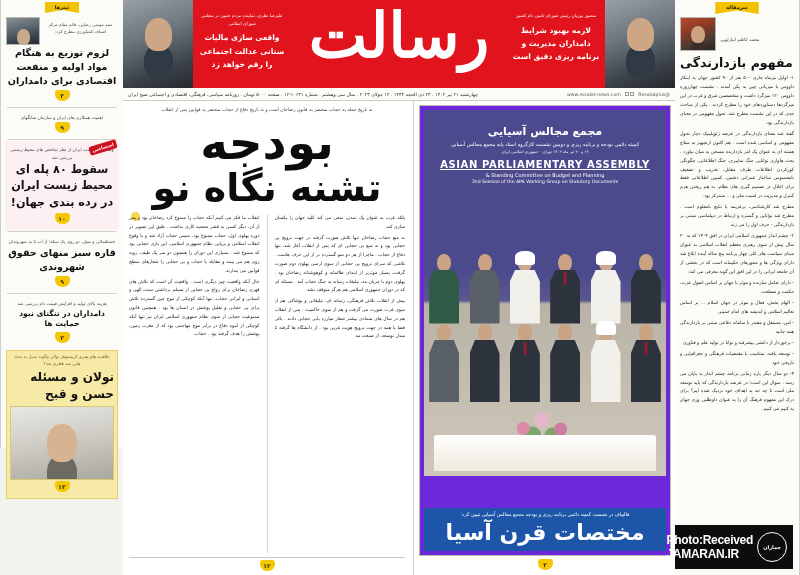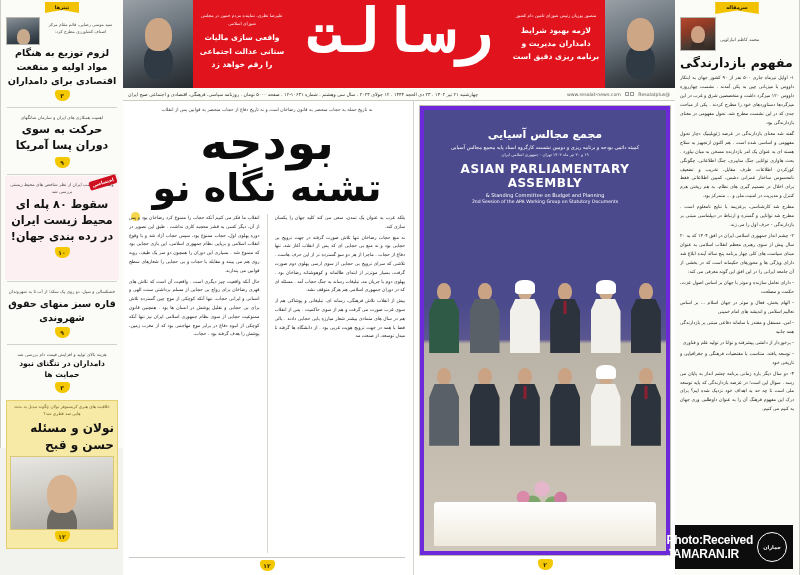--- a/index.html
+++ b/index.html
@@ -107,21 +107,21 @@
     color: #3a2c00;
     font-size: 6px;
     font-weight: bold;
     text-align: center;
     line-height: 11px;
     border-radius: 3px 3px 7px 7px;
   }
 
   .rail-sep { border-top: 1px solid #d2d2ca; margin: 1px 2px; }
 
-  .rail-item.highlight { background: #fdf0f2; padding-bottom: 20px; }
+  .rail-item.highlight { background: #fdf0f2; padding-bottom: 4px; }
 
   .corner-badge {
     position: absolute;
     right: 2px; top: 2px;
     background: #cf1020;
     color: #fff;
     font-size: 4.6px;
     font-weight: bold;
     padding: 2px 3px;
     transform: rotate(-17deg);
@@ -205,21 +205,21 @@
 
   .mh-logo {
     flex: 1 1 auto;
     display: flex; align-items: center; justify-content: center;
     color: #fff;
     font-size: 62px;
     font-weight: bold;
     letter-spacing: -1px;
     line-height: 1;
     padding-bottom: 17px;
-    font-family: Liberation Mono, monospace;
+    font-family: Liberation Sans, sans-serif;
   }
 
   .mh-corner {
     position: absolute; top: 1px;
     width: 11px; height: 10px;
     background: #f4c800; color: #3a2c00;
     font-size: 6px; font-weight: bold;
     text-align: center; line-height: 10px;
     clip-path: polygon(0 0,100% 0,100% 100%,50% 74%,0 100%);
   }
@@ -333,21 +333,21 @@
     overflow: hidden;
     min-height: 0;
   }
   .apa-banner {
     position: absolute; top: 4%; left: 0; right: 0;
     text-align: center; color: #fff;
   }
   .apa-fa1 { font-size: 11px; font-weight: bold; letter-spacing: .3px; }
   .apa-fa2 { font-size: 5px; line-height: 1.7; margin-top: 2px; filter: blur(.15px); }
   .apa-fa3 { font-size: 4px; margin-top: 1px; opacity:.9; filter: blur(.2px); }
-  .apa-en1 { font-size: 12px; font-weight: bold; margin-top: 5px; letter-spacing: .6px; }
+  .apa-en1 { font-size: 10px; font-weight: bold; margin-top: 5px; letter-spacing: .6px; text-decoration: underline; }
   .apa-en2 { font-size: 5px; margin-top: 2px; filter: blur(.25px); }
   .apa-en3 { font-size: 4.6px; margin-top: 1px; filter: blur(.3px); }
 
   .delegates { position:absolute; left:0; right:0; bottom: 0; height: 62%; }
   .delegates .row { position:absolute; left:0; right:0; display:flex; justify-content:space-around; }
   .delegates .row.back { top: 2%; }
   .delegates .row.front { top: 33%; }
   .person { position: relative; }
   .person .head {
     width: 14px; height: 17px; border-radius: 48% 48% 42% 42%;
@@ -476,21 +476,20 @@
         <div class="rail-photo"></div>
         <div class="rail-kicker">سید موسی رضایی، قائم مقام مرکز اصناف کشاورزی مطرح کرد:</div>
       </div>
       <div class="rail-head sm">لزوم توزیع به هنگام مواد اولیه و منفعت اقتصادی برای دامداران</div>
       <span class="pagenum">۳</span>
     </div>
     <div class="rail-sep"></div>
 
     <div class="rail-item">
       <div class="rail-kicker-wide">اهمیت همکاری های ایران و سازمان شانگهای</div>
-      <div class="rail-head">حرکت به سوی دوران پسا آمریکا</div>
       <span class="pagenum">۹</span>
     </div>
     <div class="rail-sep"></div>
 
     <div class="rail-item highlight" style="position:relative;">
       <div class="rail-kicker-wide">وضعیت نامناسب ایران از نظر شاخص های محیط زیستی بررسی شد</div>
       <div class="corner-badge">اختصاصی</div>
       <div class="rail-head">سقوط ۸۰ پله ای محیط زیست ایران در رده بندی جهان!</div>
       <span class="pagenum">۱۰</span>
     </div>
@@ -656,20 +655,24 @@
                 <div class="person front-p grey">
                     <div class="head"></div>
                     <div class="torso"></div>
                   </div>
               </div>
               <div class="flowers"></div>
               <div class="table-row"></div>
             </div>
           </div>
 
+          <div class="caption-box">
+            <div class="cap-kicker">قالیباف در نشست کمیته دائمی برنامه ریزی و بودجه مجمع مجالس آسیایی تبیین کرد:</div>
+            <div class="cap-head">مختصات قرن آسیا</div>
+          </div>
         </div>
 
         <div class="pkg-footpage">
           <span class="pagenum">۲</span>
         </div>
       </section>
 
     </div>
   </main>
 

